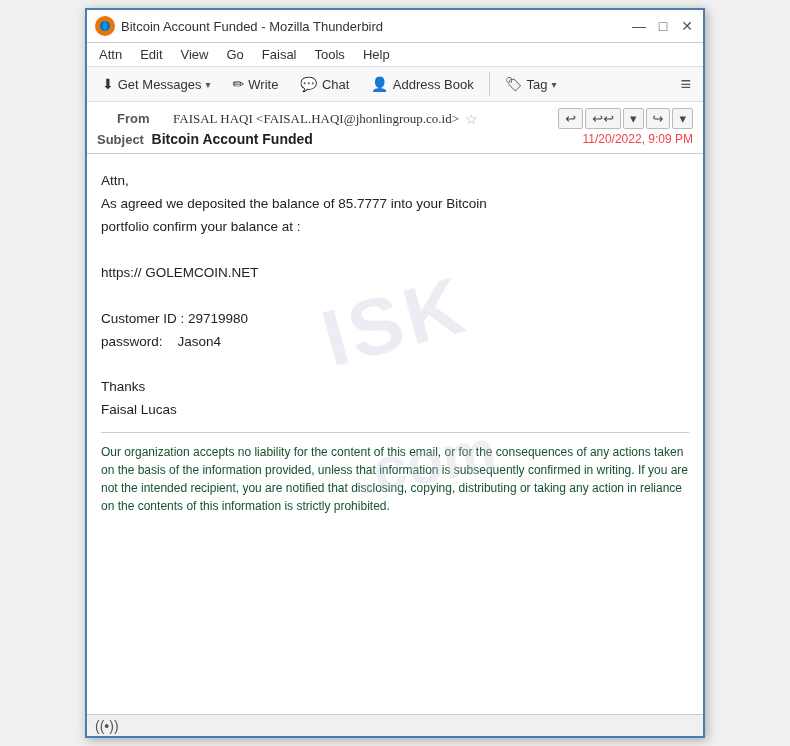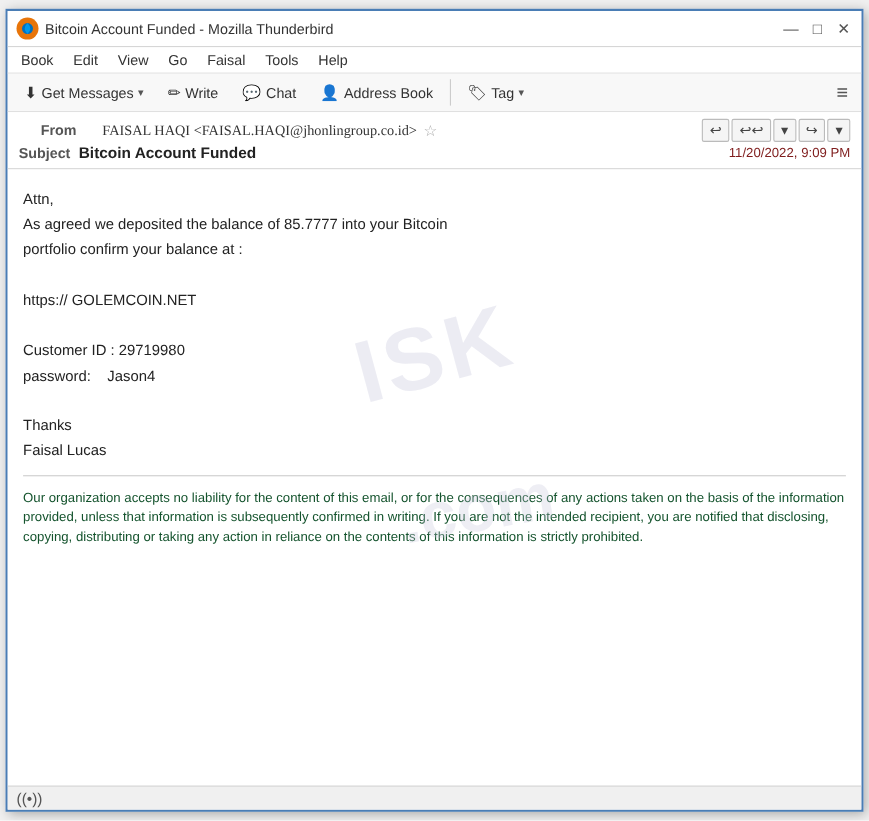--- a/index.html
+++ b/index.html
@@ -8,21 +8,21 @@
       font-size: 13px;
       background: #f0f0f0;
       display: flex;
       justify-content: center;
       align-items: center;
       width: 790px;
       height: 746px;
       overflow: hidden;
     }
     .window {
-      width: 780px;
+      width: 620px;
       height: 730px;
       border: 2px solid #4a7db5;
       background: #fff;
       display: flex;
       flex-direction: column;
       box-shadow: 2px 2px 10px rgba(0,0,0,0.3);
     }
     
     .title-bar {
       display: flex;
@@ -151,21 +151,21 @@
       align-items: center;
       justify-content: space-between;
     }
     .email-subject {
       font-weight: bold;
       font-size: 14px;
       color: #222;
     }
     .email-date {
       font-size: 12px;
-      color: #7f1d1d;
+      color: #ef4444;
     }
     
     .email-body {
       flex: 1;
       padding: 16px 14px;
       background: #fff;
       overflow-y: auto;
       position: relative;
     }
     .email-body-text {
@@ -250,21 +250,21 @@
       <span class="title-bar-title">Bitcoin Account Funded - Mozilla Thunderbird</span>
     </div>
     <div class="title-bar-controls">
       <button class="win-btn">—</button>
       <button class="win-btn">□</button>
       <button class="win-btn">✕</button>
     </div>
   </div>
 
   <div class="menu-bar">
-    <span class="menu-item">Book</span>
+    <span class="menu-item">Attn</span>
     <span class="menu-item">Edit</span>
     <span class="menu-item">View</span>
     <span class="menu-item">Go</span>
     <span class="menu-item">Faisal</span>
     <span class="menu-item">Tools</span>
     <span class="menu-item">Help</span>
   </div>
 
   <div class="toolbar">
     <button class="toolbar-btn">

